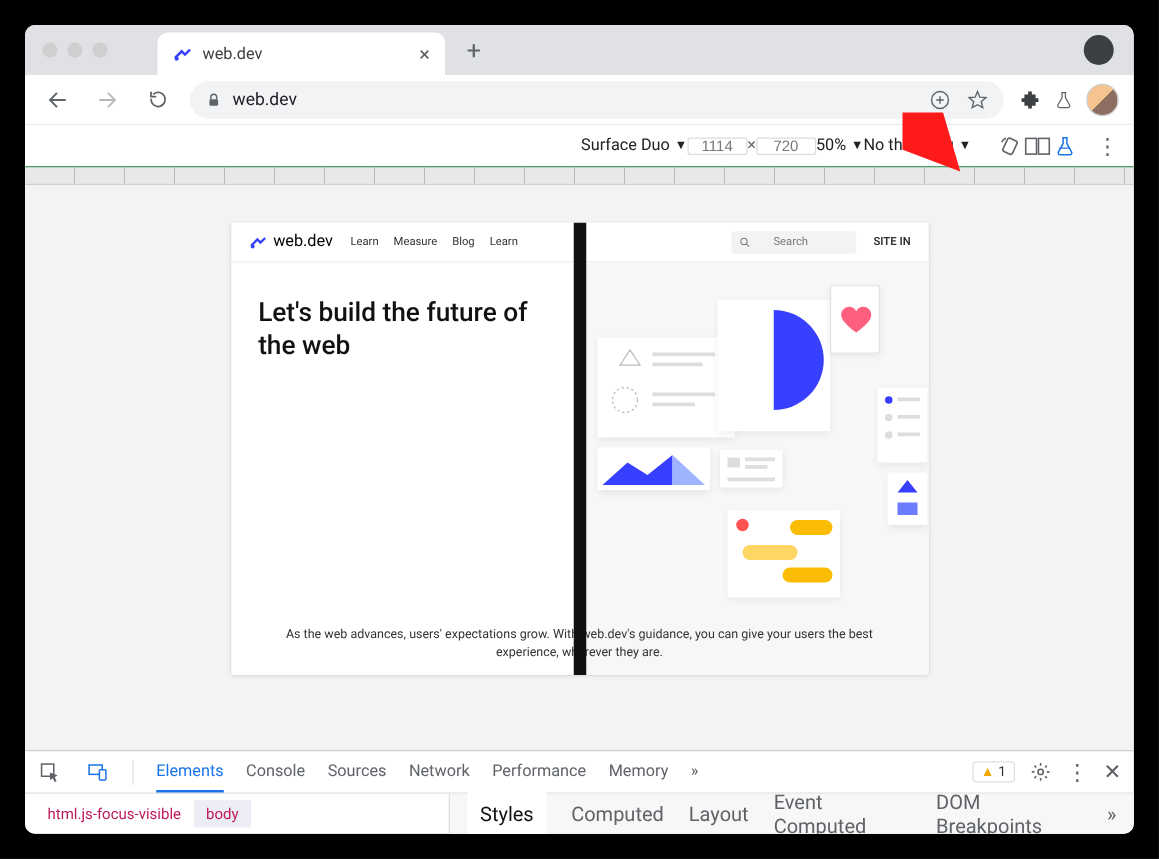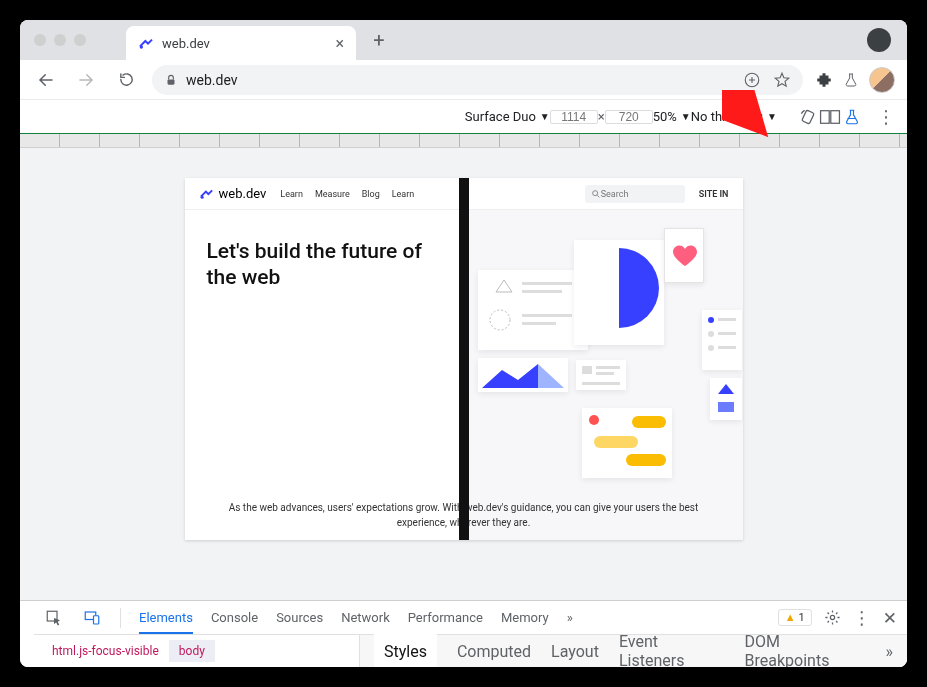--- a/index.html
+++ b/index.html
@@ -45,35 +45,35 @@
   
   .red-arrow { position:absolute; top:70px; left:702px; pointer-events:none; }
   
   .viewport-wrap { flex:1; background:#f2f3f5; display:flex; justify-content:center; overflow:hidden; position:relative; }
   .device-frame { margin-top:30px; width:558px; height:362px; background:#fff; box-shadow:0 1px 3px rgba(0,0,0,.15); position:relative; overflow:hidden; }
   .hinge { position:absolute; left:50%; top:0; transform:translateX(-50%); width:10px; height:100%; background:#111; }
   
   .page-header { height:32px; display:flex; align-items:center; padding:0 14px; gap:14px; font-size:10px; border-bottom:1px solid #eee; }
   .page-header .brand { display:flex; align-items:center; gap:5px; font-weight:400; font-size:13px; }
   .page-header .nav { display:flex; gap:12px; font-size:9px; color:#333; }
-  .page-header .search { margin-left:auto; width:100px; height:18px; background:#f1f3f4; border-radius:3px; display:flex; align-items:center; padding:0 6px; gap:0; font-size:9px; color:#777;}
+  .page-header .search { margin-left:auto; width:100px; height:18px; background:#f1f3f4; border-radius:3px; display:flex; align-items:center; padding:0 6px; gap:18px; font-size:9px; color:#777;}
   .page-header .signin { font-size:9px; font-weight:600; color:#333; }
   .page-body { display:flex; height:calc(100% - 32px); }
   .page-left { width:50%; padding:28px 22px; }
   .page-left h1 { font-size:21px; font-weight:500; line-height:1.25; color:#111; }
   .page-left p.sub { font-size:9px; color:#555; margin-top:14px; max-width:200px; line-height:1.4; }
   .page-left .btns { display:flex; gap:10px; margin-top:22px; }
   .btn-primary { background:#3740ff; color:#fff; font-size:8px; padding:8px 12px; border:none; letter-spacing:.3px; }
   .btn-secondary { background:#fff; color:#333; font-size:8px; padding:8px 12px; border:1px solid #dadce0; }
   .page-right { width:50%; background:#f7f7f9; position:relative; }
   .tagline { position:absolute; left:0; right:0; bottom:10px; text-align:center; font-size:10px; color:#333; padding:0 40px; line-height:1.45; }
   
   .ill { position:absolute; box-shadow:0 2px 6px rgba(0,0,0,.08); background:#fff; }
   
-  .devtools { border-top:1px solid #cfcfcf; background:#fff; font-size:13px; color:#333;padding-left:14px; }
+  .devtools { border-top:1px solid #cfcfcf; background:#fff; font-size:13px; color:#333; }
   .dt-tabs { height:34px; display:flex; align-items:center; gap:18px; padding:0 10px; border-bottom:1px solid #e0e0e0; }
   .dt-tabs .tabbtn { color:#5f6368; }
   .dt-tabs .tabbtn.active { color:#1a73e8; border-bottom:2px solid #1a73e8; padding-bottom:7px; margin-bottom:-9px; }
   .dt-tabs .right { margin-left:auto; display:flex; align-items:center; gap:12px; }
   .warnchip { display:flex; align-items:center; gap:3px; border:1px solid #e0e0e0; border-radius:3px; padding:1px 6px; font-size:11px; }
   .warnchip .tri { color:#f2a600; }
   .dt-sub { height:32px; display:flex; align-items:stretch; }
   .crumbs { display:flex; align-items:center; gap:0; font-size:12px; padding-left:8px; }
   .crumbs span { padding:4px 10px; color:#be185d; }
   .crumbs span.sel { background:#ecedf5; }
@@ -324,21 +324,21 @@
     </div>
     <div class="dt-sub">
       <div class="crumbs">
         <span>html.js-focus-visible</span>
         <span class="sel">body</span>
       </div>
       <div class="styles-tabs">
         <span class="stab active">Styles</span>
         <span class="stab">Computed</span>
         <span class="stab">Layout</span>
-        <span class="stab">Event Listeners</span>
+        <span class="stab">Event Computed</span>
         <span class="stab">DOM Breakpoints</span>
         <span class="stab">»</span>
       </div>
     </div>
   </div>
 
   <svg class="red-arrow" width="50" height="50">
     <defs>
         <marker id="ah" markerWidth="8" markerHeight="8" refX="6" refY="4" orient="auto">
           <polygon points="0,0 8,4 0,8" fill="#ff1a1a"></polygon>

